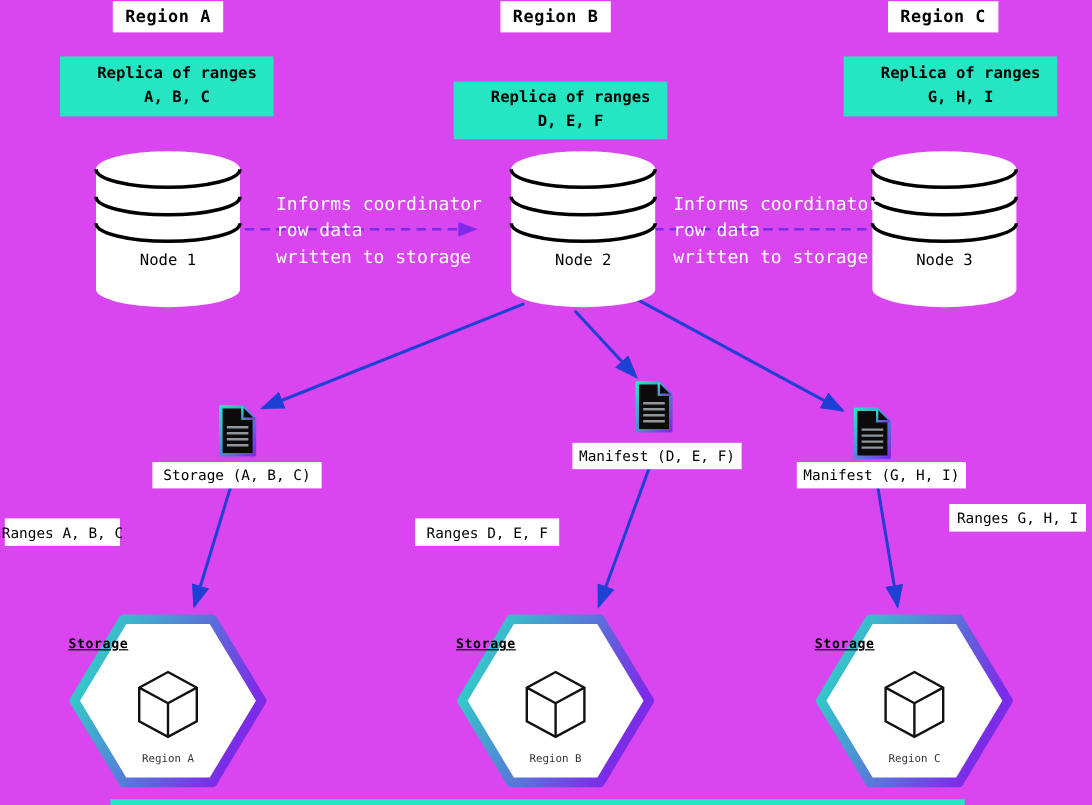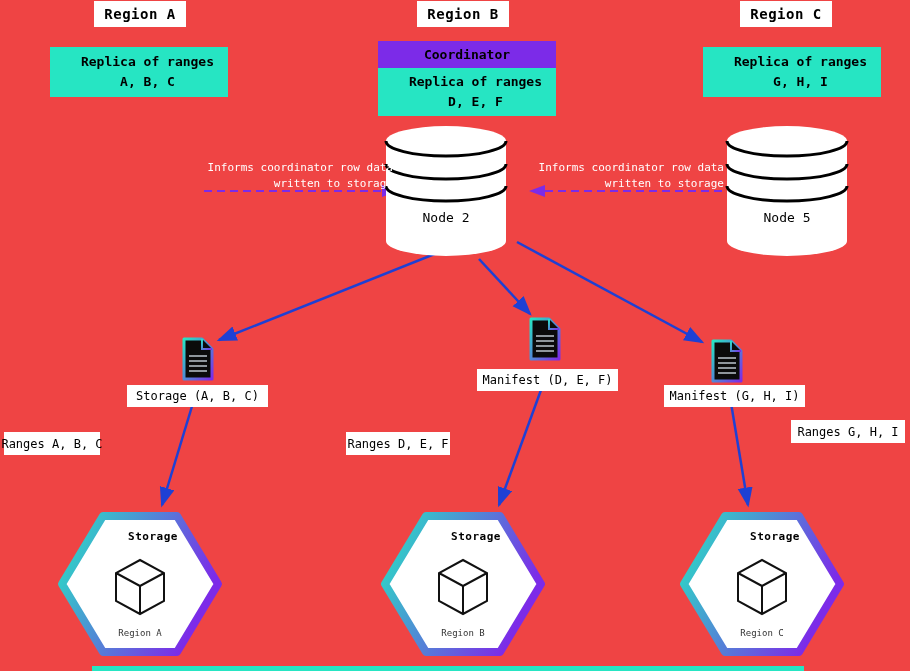--- a/index.html
+++ b/index.html
@@ -1,33 +1,33 @@
 <!DOCTYPE html>
 <html><head>
 <meta charset="utf-8">
 <style>
   * { margin:0; padding:0; box-sizing:border-box; }
   html,body { background:#000; }
   body { font-family:"DejaVu Sans Mono","Liberation Mono",monospace; }
-  .canvas { position:relative; width:910px; height:671px; background:#ef4444; overflow:hidden; }
+  .canvas { position:relative; width:910px; height:671px; background:#d946ef; overflow:hidden; }
   .abs { position:absolute; }
   .whitebox { background:#fff; color:#000; display:flex; align-items:center; justify-content:center; }
   .hdr { font-weight:bold; font-size:14px; letter-spacing:0.5px; }
   .cyanbox { background:#26E5C3; color:#000; font-weight:bold; font-size:13px;
              display:flex; flex-direction:column; align-items:center; justify-content:center; line-height:1.55;padding-left:17px; }
   .purplebox { background:#7C2BE8; color:#000; font-weight:bold; font-size:13px;
                display:flex; align-items:center; justify-content:center; }
-  .inform { color:#fff; font-size:11px; text-align:right; line-height:1.45; }
+  .inform { color:#fff; font-size:15px; text-align:left; line-height:1.45;margin-left:27px; }
   .cyl { position:absolute; }
   .cyl svg { display:block; }
   .nodelabel { position:absolute; left:0; width:100%; text-align:center; font-size:13px; color:#000; }
   .mlabel, .rlabel { font-size:12px; white-space:nowrap; }
   .hexwrap { position:absolute; }
-  .hex-title { position:absolute; left:13px; width:100%; text-align:center; font-weight:bold;
-               font-size:11px; color:#000; letter-spacing:0.5px; }
+  .hex-title { position:absolute; left:0; width:100%; text-align:left; font-weight:bold;
+               font-size:11px; color:#000; letter-spacing:0.5px;text-decoration:underline; }
   .hex-region { position:absolute; left:0; width:100%; text-align:center; font-size:9px; color:#333; }
   .cube { position:absolute; }
   .arrows { position:absolute; left:0; top:0; }
   .bottombar { position:absolute; background:#26E5C3; }
 </style>
 </head>
 <body>
 
 <div class="canvas">
 
@@ -55,50 +55,58 @@
 
   <div class="abs whitebox hdr" style="left:94px;top:1px;width:92px;height:26px">Region A</div>
   <div class="abs whitebox hdr" style="left:417px;top:1px;width:92px;height:26px">Region B</div>
   <div class="abs whitebox hdr" style="left:740px;top:1px;width:92px;height:26px">Region C</div>
 
   <div class="abs cyanbox" style="left:50px;top:47px;width:178px;height:50px">
     <span>Replica of ranges</span>
     <span>A, B, C</span>
   </div>
 
-  <div class="abs purplebox" style="left:378px;top:41px;width:178px;height:27px">Coordinator</div>
   <div class="abs cyanbox" style="left:378px;top:68px;width:178px;height:48px">
     <span>Replica of ranges</span>
     <span>D, E, F</span>
   </div>
 
   <div class="abs cyanbox" style="left:703px;top:47px;width:178px;height:50px">
     <span>Replica of ranges</span>
     <span>G, H, I</span>
   </div>
 
-
-  <div class="cyl" style="left:384px;top:124px;width:124px;height:134px">
+  <div class="cyl" style="left:78px;top:124px;width:124px;height:134px">
+    <svg viewBox="0 0 124 134" width="124" height="134">
+      <path d="M2 17 A60 15 0 0 1 122 17 V117 A60 15 0 0 1 2 117 Z" fill="#fff"></path>
+      <path d="M2 17 A60 15 0 0 0 122 17" fill="none" stroke="#000" stroke-width="3"></path>
+      <path d="M2 40 A60 15 0 0 0 122 40" fill="none" stroke="#000" stroke-width="3"></path>
+      <path d="M2 62 A60 15 0 0 0 122 62" fill="none" stroke="#000" stroke-width="3"></path>
+    </svg>
+    <div class="nodelabel" style="top:86px">Node 1</div>
+  </div>
+
+  <div class="cyl" style="left:424px;top:124px;width:124px;height:134px">
     <svg viewBox="0 0 124 134" width="124" height="134">
       <path d="M2 17 A60 15 0 0 1 122 17 V117 A60 15 0 0 1 2 117 Z" fill="#fff"></path>
       <path d="M2 17 A60 15 0 0 0 122 17" fill="none" stroke="#000" stroke-width="3"></path>
       <path d="M2 40 A60 15 0 0 0 122 40" fill="none" stroke="#000" stroke-width="3"></path>
       <path d="M2 62 A60 15 0 0 0 122 62" fill="none" stroke="#000" stroke-width="3"></path>
     </svg>
     <div class="nodelabel" style="top:86px">Node 2</div>
   </div>
 
   <div class="cyl" style="left:725px;top:124px;width:124px;height:134px">
     <svg viewBox="0 0 124 134" width="124" height="134">
       <path d="M2 17 A60 15 0 0 1 122 17 V117 A60 15 0 0 1 2 117 Z" fill="#fff"></path>
       <path d="M2 17 A60 15 0 0 0 122 17" fill="none" stroke="#000" stroke-width="3"></path>
       <path d="M2 40 A60 15 0 0 0 122 40" fill="none" stroke="#000" stroke-width="3"></path>
       <path d="M2 62 A60 15 0 0 0 122 62" fill="none" stroke="#000" stroke-width="3"></path>
     </svg>
-    <div class="nodelabel" style="top:86px">Node 5</div>
+    <div class="nodelabel" style="top:86px">Node 3</div>
   </div>
 
   <div class="abs inform" style="left:203px;top:160px;width:190px">
     <span>Informs coordinator row data</span><br>
     <span>written to storage</span>
   </div>
   <div class="abs inform" style="left:534px;top:160px;width:190px">
     <span>Informs coordinator row data</span><br>
     <span>written to storage</span>
   </div>
@@ -156,21 +164,21 @@
           <line x1="9" y1="34" x2="27" y2="34"></line>
       </g>
     </svg>
   </div>
 
   <div class="abs whitebox mlabel" style="left:127px;top:385px;width:141px;height:22px">Storage (A, B, C)</div>
   <div class="abs whitebox mlabel" style="left:664px;top:385px;width:141px;height:22px">Manifest (G, H, I)</div>
   <div class="abs whitebox mlabel" style="left:477px;top:369px;width:141px;height:22px">Manifest (D, E, F)</div>
 
   <div class="abs whitebox rlabel" style="left:4px;top:432px;width:96px;height:23px">Ranges A, B, C</div>
-  <div class="abs whitebox rlabel" style="left:346px;top:432px;width:104px;height:23px">Ranges D, E, F</div>
+  <div class="abs whitebox rlabel" style="left:346px;top:432px;width:120px;height:23px">Ranges D, E, F</div>
   <div class="abs whitebox rlabel" style="left:791px;top:420px;width:114px;height:23px">Ranges G, H, I</div>
 
   <div class="hexwrap" style="left:57px;top:510px;width:166px;height:148px">
     <svg viewBox="0 0 166 148" width="166" height="148">
       <defs>
           <linearGradient id="gradH0" x1="0" y1="0" x2="1" y2="0.4">
         <stop offset="0" stop-color="#26E5C3"></stop>
             <stop offset="1" stop-color="#7C2BE8"></stop>
           </linearGradient>
         </defs>

